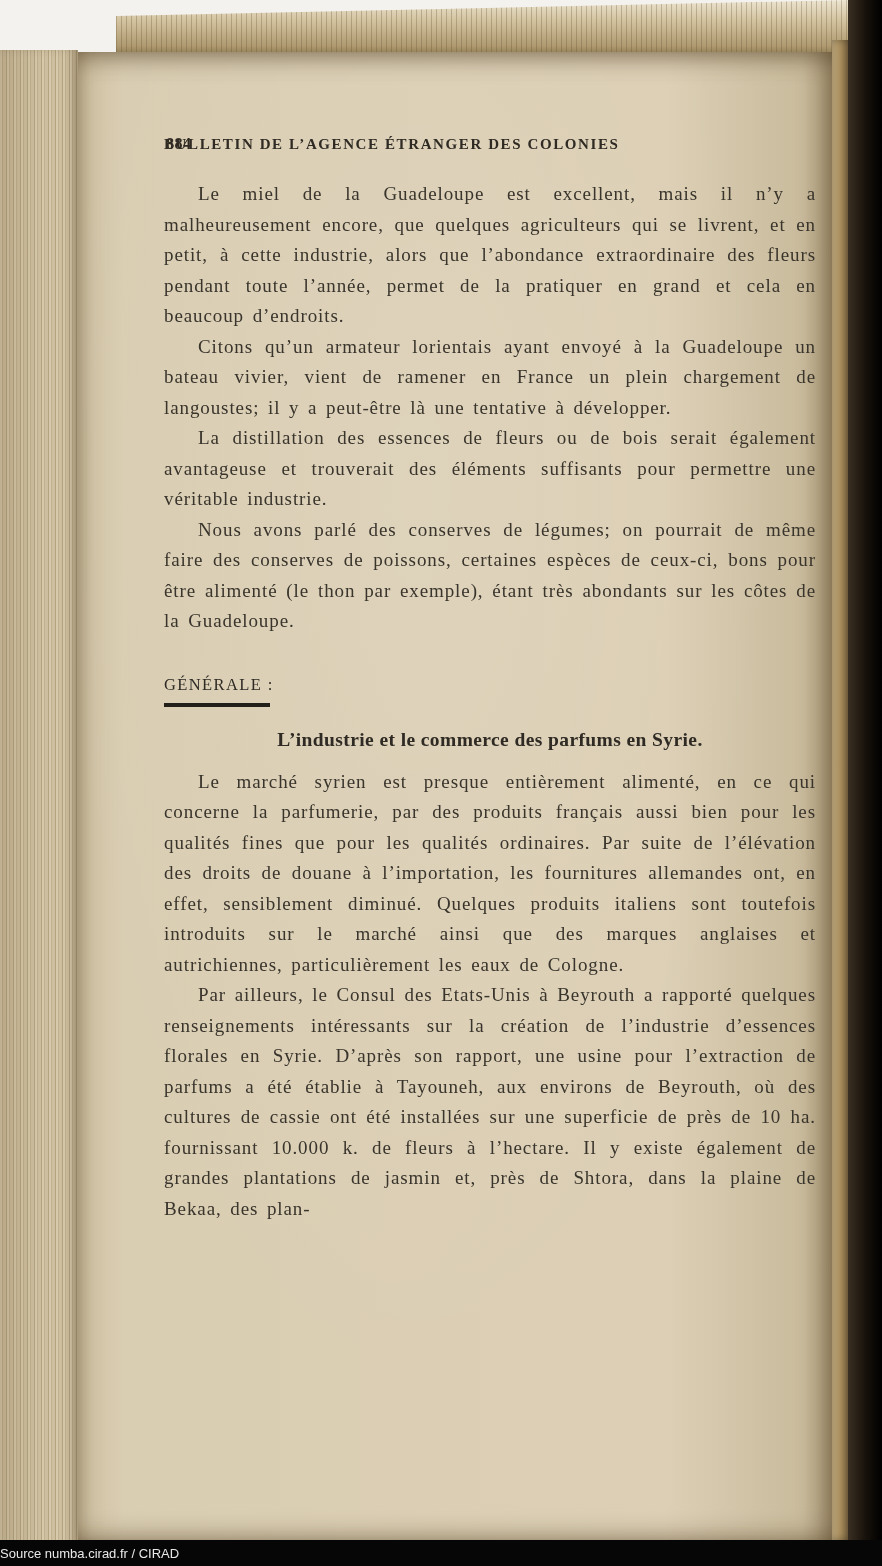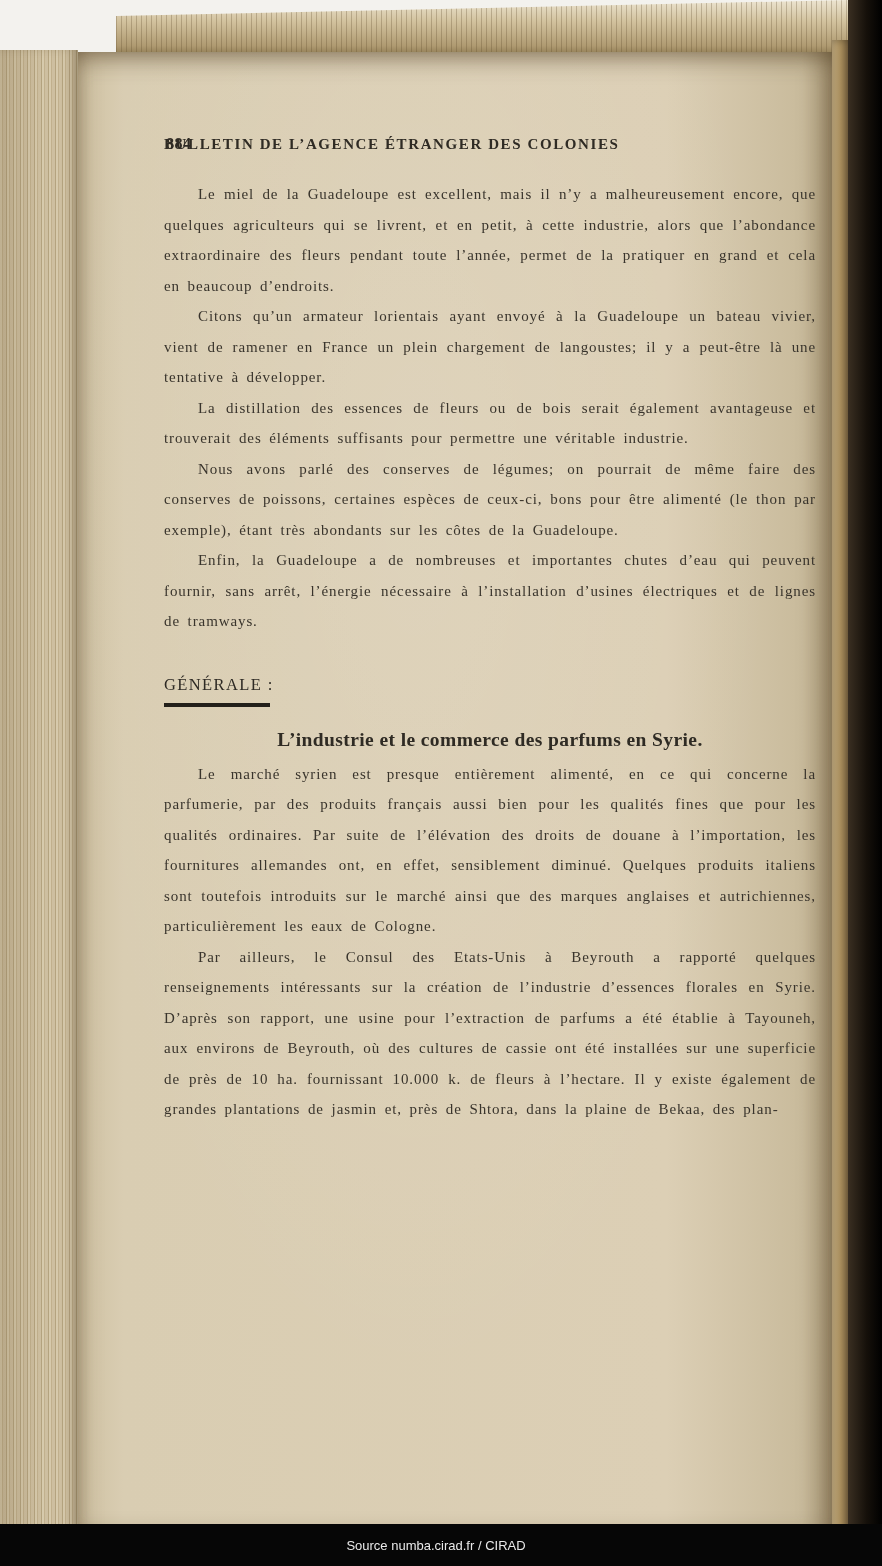--- a/index.html
+++ b/index.html
@@ -53,43 +53,43 @@
     position:relative;text-align:left;
     font-weight:bold;font-size:15px;letter-spacing:1.6px;
     color:#2f2b24;margin:0 0 26px 0;
   }
   .pagenum{
     position:absolute;left:2px;top:-1px;
     font-weight:bold;font-size:16px;letter-spacing:0.5px;
   }
   .para{
     margin:0;
-    font-size:15px;line-height:30.5px;
+    font-size:19px;line-height:30.5px;
     text-align:justify;text-indent:34px;
     letter-spacing:0.9px;word-spacing:3px;
     color:#39342c;
   }
   .etranger{
     margin-top:38px;
     font-size:16.5px;letter-spacing:1.4px;color:#2e2a24;
   }
   .rule{
     width:106px;height:4px;background:#23201a;margin-top:8px;
   }
   .article-title{
     text-align:center;font-weight:bold;font-size:19.5px;
     letter-spacing:0.4px;margin-top:22px;color:#2f2b24;
   }
-  .article-body{margin-top:8px;}
+  .article-body{margin-top:16px;}
   
   .footer{
-    position:absolute;left:0;bottom:0;width:100%;height:42px;
+    position:absolute;left:0;bottom:0;width:100%;height:26px;
     background:#060606;color:#e9e9e9;
     font-family:"Liberation Sans", sans-serif;font-size:13px;
-    display:flex;align-items:center;justify-content:center;
+    display:flex;align-items:center;justify-content:flex-start;
     padding-right:10px;box-sizing:border-box;
   }
 </style>
 </head>
 <body>
 
 <div class="top-edge"></div>
 <div class="left-stack"></div>
 <div class="right-cover"></div>
 <div class="right-gilt"></div>
@@ -99,21 +99,20 @@
 
     <div class="running-head">
       <span class="pagenum">884</span>
       <span>BULLETIN DE L’AGENCE ÉTRANGER DES COLONIES</span>
     </div>
 
     <p class="para">Le miel de la Guadeloupe est excellent, mais il n’y a malheureusement encore, que quelques agriculteurs qui se livrent, et en petit, à cette industrie, alors que l’abondance extraordinaire des fleurs pendant toute l’année, permet de la pratiquer en grand et cela en beaucoup d’endroits.</p>
     <p class="para">Citons qu’un armateur lorientais ayant envoyé à la Guadeloupe un bateau vivier, vient de ramener en France un plein chargement de langoustes; il y a peut-être là une tentative à développer.</p>
     <p class="para">La distillation des essences de fleurs ou de bois serait également avantageuse et trouverait des éléments suffisants pour permettre une véritable industrie.</p>
     <p class="para">Nous avons parlé des conserves de légumes; on pourrait de même faire des conserves de poissons, certaines espèces de ceux-ci, bons pour être alimenté (le thon par exemple), étant très abondants sur les côtes de la Guadeloupe.</p>
-    <p class="para">Enfin, la Guadeloupe a de nombreuses et importantes chutes d’eau qui peuvent fournir, sans arrêt, l’énergie nécessaire à l’installation d’usines électriques et de lignes de tramways.</p>
 
     <div class="etranger">GÉNÉRALE :</div>
     <div class="rule"></div>
 
     <div class="article-title">L’industrie et le commerce des parfums en Syrie.</div>
 
     <div class="article-body">
       <p class="para">Le marché syrien est presque entièrement alimenté, en ce qui concerne la parfumerie, par des produits français aussi bien pour les qualités fines que pour les qualités ordinaires. Par suite de l’élévation des droits de douane à l’importation, les fournitures allemandes ont, en effet, sensiblement diminué. Quelques produits italiens sont toutefois introduits sur le marché ainsi que des marques anglaises et autrichiennes, particulièrement les eaux de Cologne.</p>
       <p class="para">Par ailleurs, le Consul des Etats-Unis à Beyrouth a rapporté quelques renseignements intéressants sur la création de l’industrie d’essences florales en Syrie. D’après son rapport, une usine pour l’extraction de parfums a été établie à Tayouneh, aux environs de Beyrouth, où des cultures de cassie ont été installées sur une superficie de près de 10 ha. fournissant 10.000 k. de fleurs à l’hectare. Il y existe également de grandes plantations de jasmin et, près de Shtora, dans la plaine de Bekaa, des plan-</p>
     </div>

